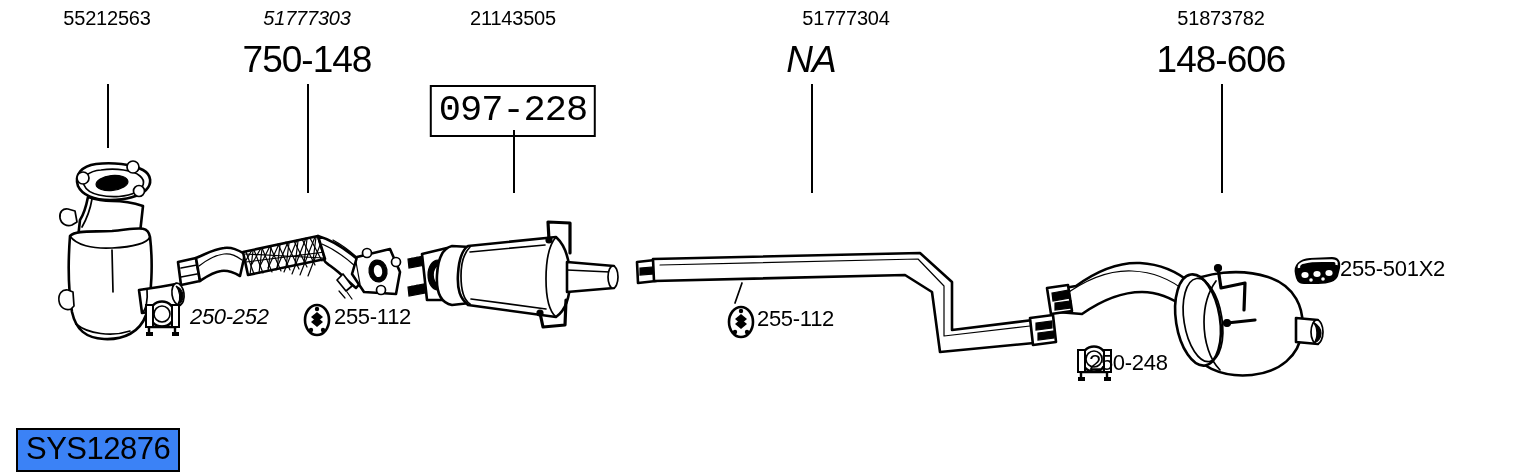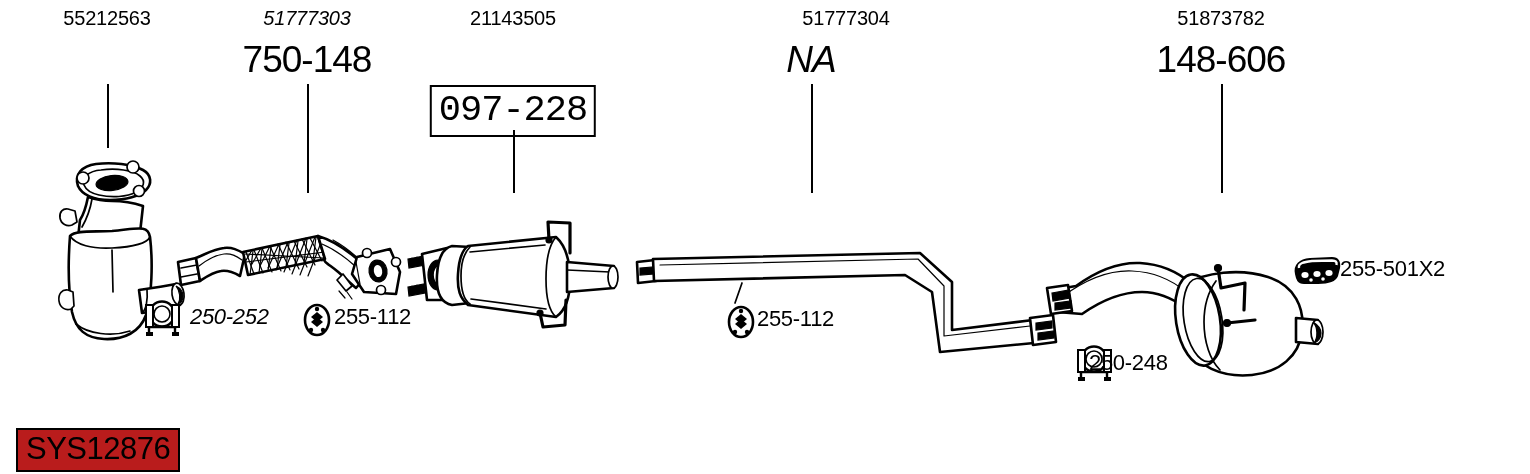--- a/index.html
+++ b/index.html
@@ -48,21 +48,21 @@
     letter-spacing:-0.3px;
   }
   .syscode{
     position:absolute;
     font-size:31px;
     line-height:36px;
     letter-spacing:-0.5px;
     white-space:nowrap;
     border:2.5px solid #000;
     padding:1px 8px 3px 8px;
-    background:#b91c1c;
+    background:#3b82f6;
   }
   .leader{
     position:absolute;
     width:0;
     border-left:2.5px solid #000;
   }
   svg.art{
     position:absolute;
     left:0; top:0;
     width:1530px;

